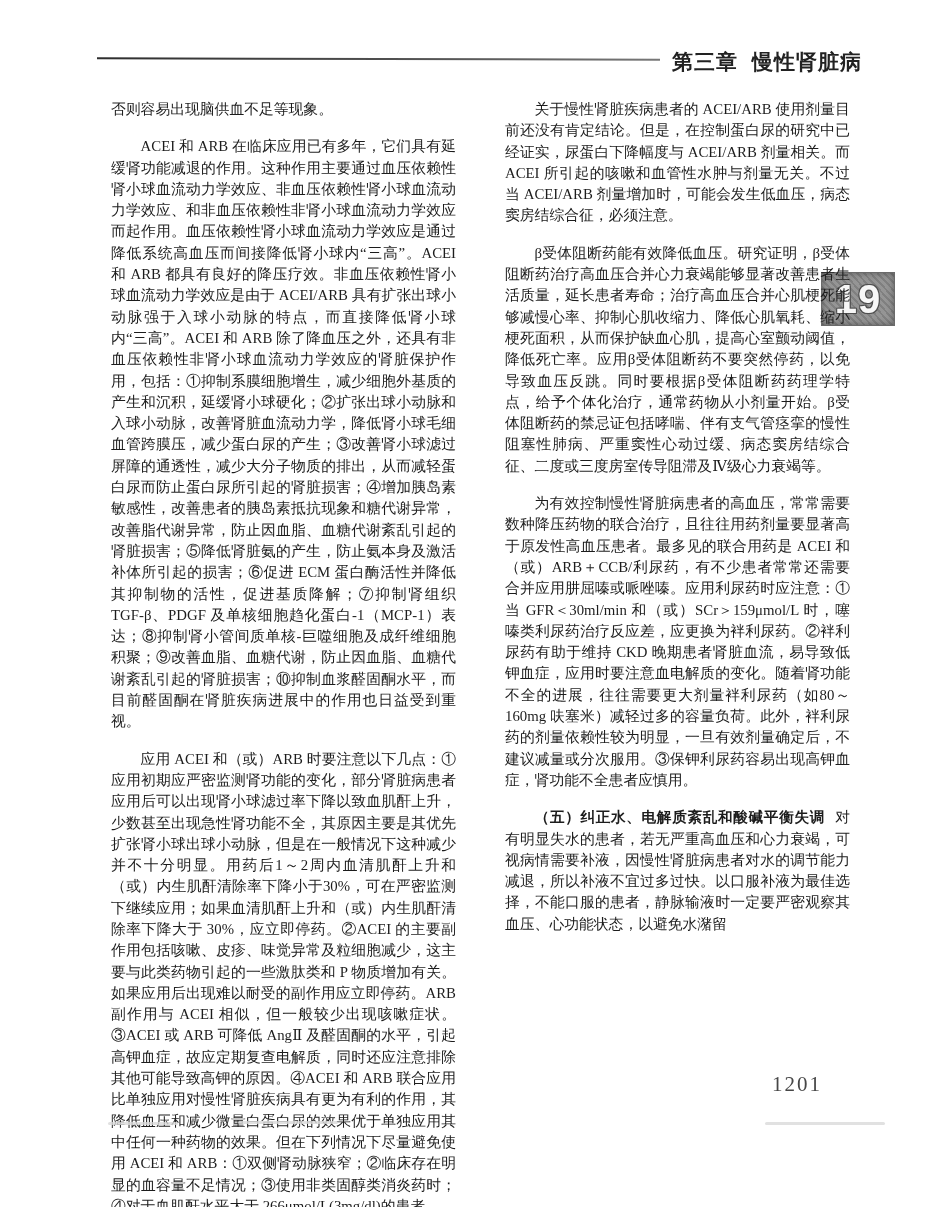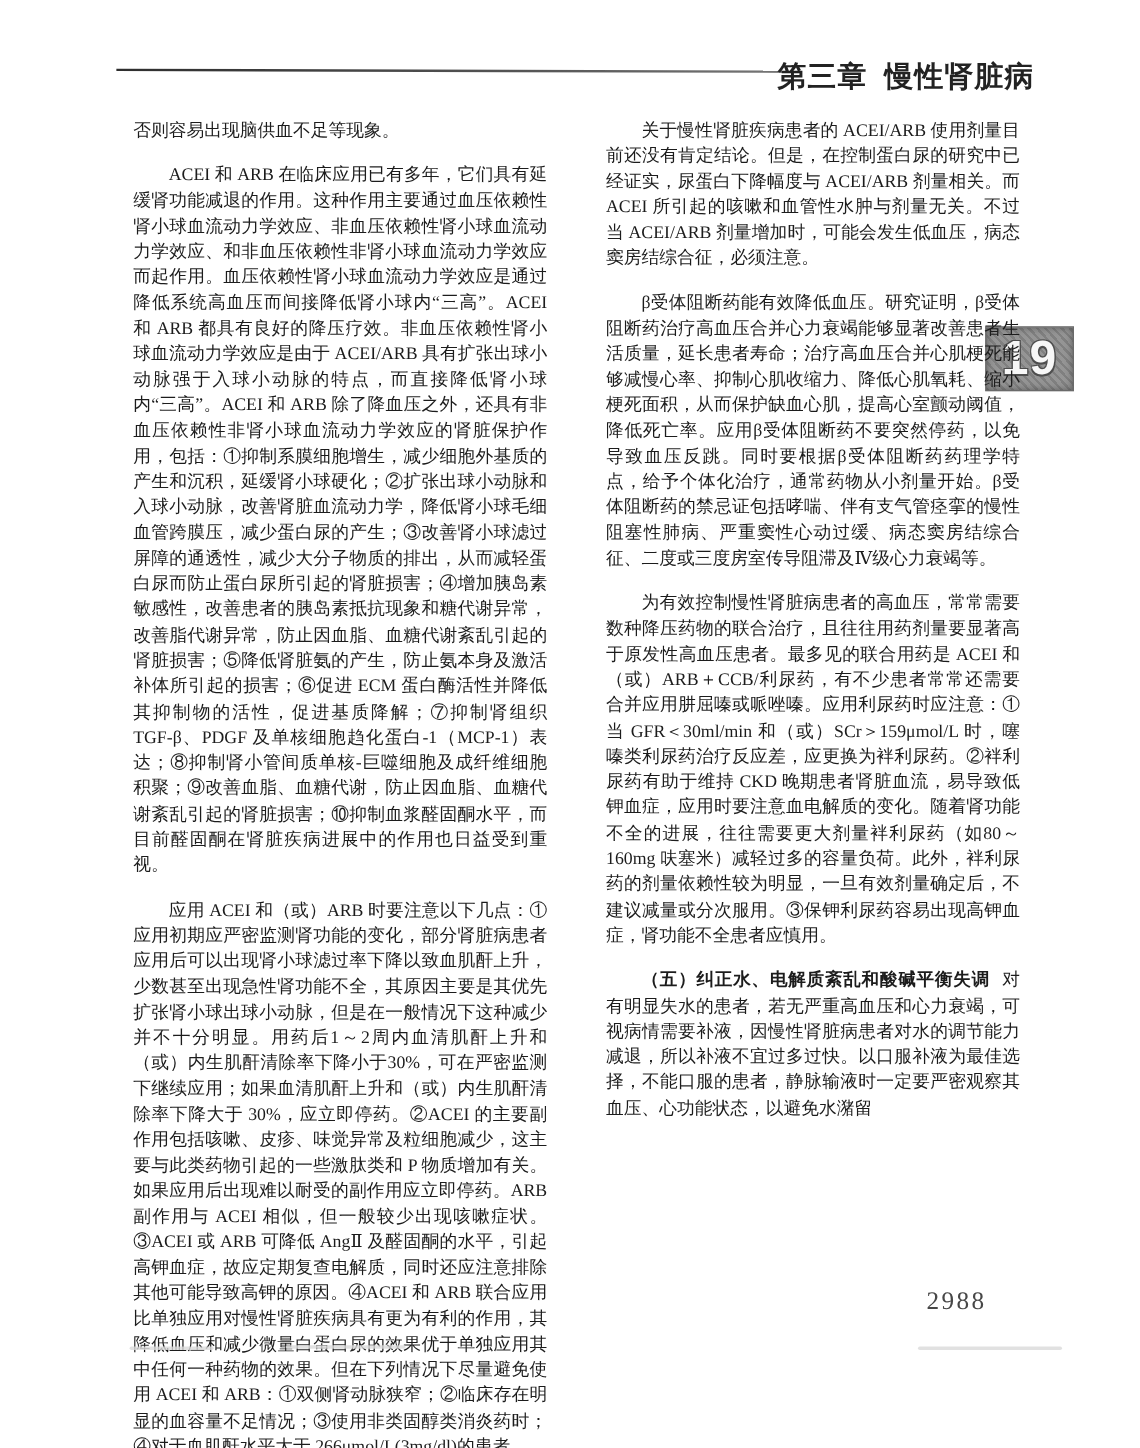--- a/index.html
+++ b/index.html
@@ -13,21 +13,21 @@
 
   
   .header-rule{
     position:absolute;left:97px;top:58px;width:563px;height:2px;
     background:linear-gradient(to right,#2e2e2e,#555 60%,#777);
     transform:rotate(0.15deg);
   }
   .header-title{
     position:absolute;top:48px;right:88px;
     font-family:"Liberation Sans","DejaVu Sans",sans-serif;
-    font-weight:700;font-size:24px;color:#222;letter-spacing:1px;
+    font-weight:700;font-size:21px;color:#222;letter-spacing:1px;
     white-space:nowrap;
   }
   .header-title .chapter{margin-right:14px;}
 
   
   .col{
     position:absolute;top:83px;width:377px;
     font-size:14.8px;line-height:21.3px;
     text-align:justify;text-justify:inter-character;
     color:#1c1c1c;
@@ -91,15 +91,15 @@
     <p class="indent">关于慢性肾脏疾病患者的 ACEI/ARB 使用剂量目前还没有肯定结论。但是，在控制蛋白尿的研究中已经证实，尿蛋白下降幅度与 ACEI/ARB 剂量相关。而 ACEI 所引起的咳嗽和血管性水肿与剂量无关。不过当 ACEI/ARB 剂量增加时，可能会发生低血压，病态窦房结综合征，必须注意。</p>
     <p class="indent">β受体阻断药能有效降低血压。研究证明，β受体阻断药治疗高血压合并心力衰竭能够显著改善患者生活质量，延长患者寿命；治疗高血压合并心肌梗死能够减慢心率、抑制心肌收缩力、降低心肌氧耗、缩小梗死面积，从而保护缺血心肌，提高心室颤动阈值，降低死亡率。应用β受体阻断药不要突然停药，以免导致血压反跳。同时要根据β受体阻断药药理学特点，给予个体化治疗，通常药物从小剂量开始。β受体阻断药的禁忌证包括哮喘、伴有支气管痉挛的慢性阻塞性肺病、严重窦性心动过缓、病态窦房结综合征、二度或三度房室传导阻滞及Ⅳ级心力衰竭等。</p>
     <p class="indent">为有效控制慢性肾脏病患者的高血压，常常需要数种降压药物的联合治疗，且往往用药剂量要显著高于原发性高血压患者。最多见的联合用药是 ACEI 和（或）ARB＋CCB/利尿药，有不少患者常常还需要合并应用肼屈嗪或哌唑嗪。应用利尿药时应注意：①当 GFR＜30ml/min 和（或）SCr＞159μmol/L 时，噻嗪类利尿药治疗反应差，应更换为袢利尿药。②袢利尿药有助于维持 CKD 晚期患者肾脏血流，易导致低钾血症，应用时要注意血电解质的变化。随着肾功能不全的进展，往往需要更大剂量袢利尿药（如80～160mg 呋塞米）减轻过多的容量负荷。此外，袢利尿药的剂量依赖性较为明显，一旦有效剂量确定后，不建议减量或分次服用。③保钾利尿药容易出现高钾血症，肾功能不全患者应慎用。</p>
     <p class="indent"><span class="inline-heading">（五）纠正水、电解质紊乱和酸碱平衡失调</span><span>对有明显失水的患者，若无严重高血压和心力衰竭，可视病情需要补液，因慢性肾脏病患者对水的调节能力减退，所以补液不宜过多过快。以口服补液为最佳选择，不能口服的患者，静脉输液时一定要严密观察其血压、心功能状态，以避免水潴留</span></p>
   </div>
 
   <div class="smudge smudge-1"></div>
   <div class="smudge smudge-2"></div>
   <div class="smudge smudge-3"></div>
 
-  <div class="page-number">2988</div>
+  <div class="page-number">1201</div>
 
 </div>
 
 </body></html>

